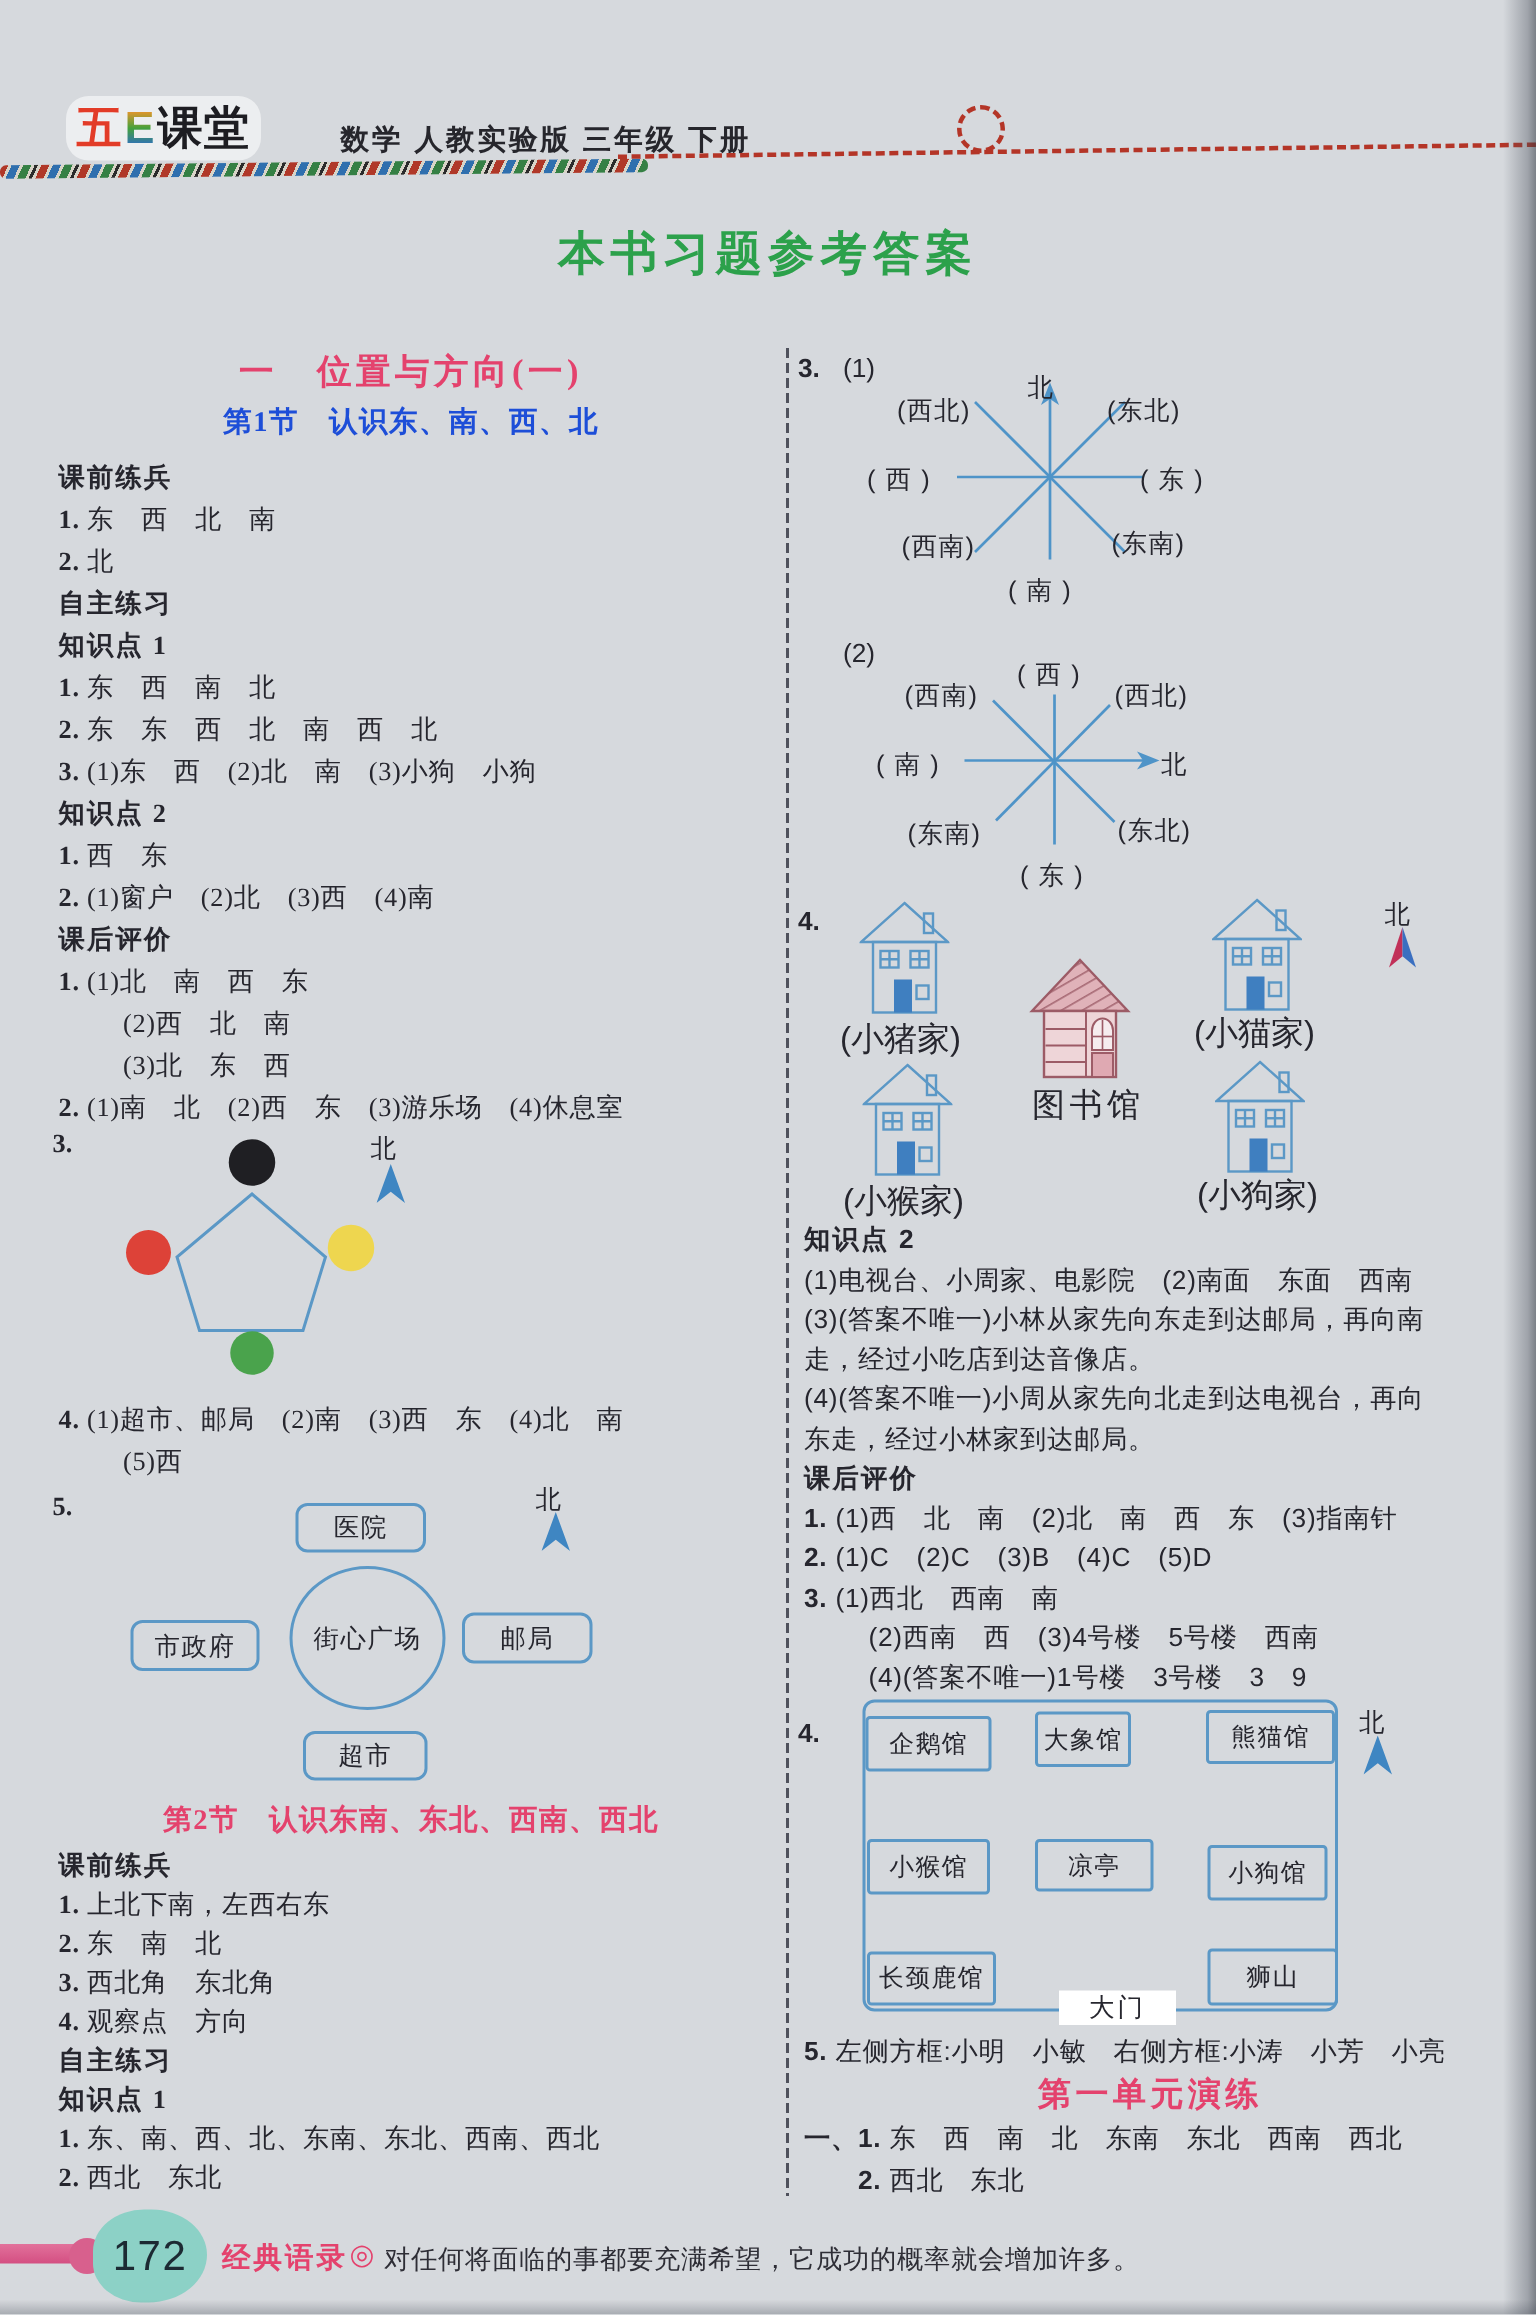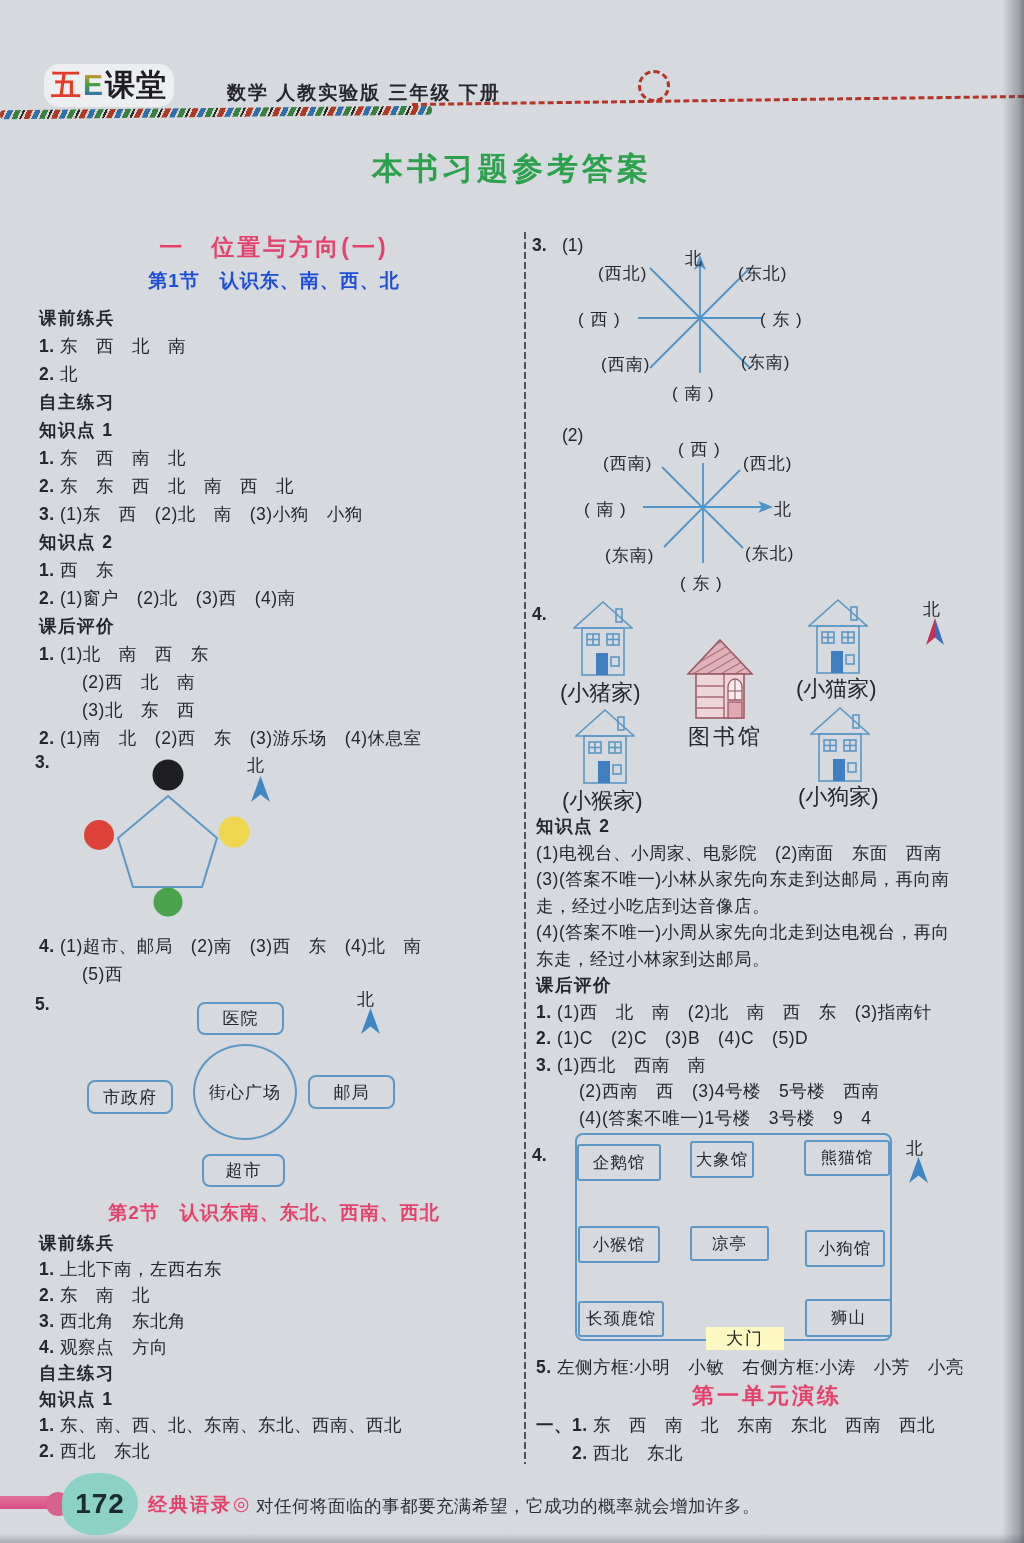--- a/index.html
+++ b/index.html
@@ -28,21 +28,21 @@
   .dashline{position:absolute;left:412px;top:103px;width:612px;height:0;
     border-top:3.5px dashed #b43527;transform:rotate(-.75deg);transform-origin:left center;}
   .dashloop{position:absolute;left:638px;top:70px;width:26px;height:26px;border-radius:50%;
     border:3.5px dashed #b43527;}
   .main-title{position:absolute;left:0;top:148px;width:1024px;text-align:center;
     font-size:31px;font-weight:900;color:#2ca14b;letter-spacing:4px;}
   
   .divider{position:absolute;left:524px;top:232px;width:2px;height:1232px;
     background:repeating-linear-gradient(180deg,#4f515c 0 7px,transparent 7px 10px);}
   .col{position:absolute;top:232px;}
-  .col-left{left:35px;width:478px;}
+  .col-left{left:35px;width:478px;font-family:Liberation Serif, serif;}
   .col-right{left:532px;top:233px;width:470px;}
   .unit-title{height:32px;text-align:center;font-size:23px;font-weight:800;color:#e4426d;letter-spacing:3px;}
   .sec-title{height:40px;text-align:center;font-size:19px;font-weight:800;color:#1d4ed8;letter-spacing:1px;padding-top:4px;box-sizing:border-box;}
   .sec-title2{height:30px;text-align:center;font-size:19px;font-weight:800;color:#e4426d;letter-spacing:1px;}
   .ut-title{height:30px;text-align:center;font-size:22px;font-weight:800;color:#e4426d;letter-spacing:3px;}
   .lines1{line-height:28px;} .lines2{line-height:28px;} .lines3{line-height:26px;}
   .rlines1{line-height:26.5px;} .rlines2{line-height:28px;} .rlines3{line-height:28px;}
   .ans-line{font-size:17.5px;letter-spacing:.5px;padding-left:4px;white-space:nowrap;}
   .ans-line b{font-weight:800;}
   .st-bold{font-weight:800;letter-spacing:1.5px;}
@@ -52,29 +52,29 @@
   .blk{position:relative;}
   .dlabel{position:absolute;font-size:17.5px;font-weight:800;}
   .dsub{position:absolute;font-size:17.5px;}
   .north{position:absolute;font-size:17px;color:#26262e;}
   .cmp-label{position:absolute;font-size:17px;white-space:nowrap;letter-spacing:1px;}
   .box{position:absolute;border:2px solid #5b98c6;border-radius:8px;
     display:flex;align-items:center;justify-content:center;font-size:17px;letter-spacing:1px;box-sizing:border-box;}
   .zoo-outer{position:absolute;border:2px solid #5b98c6;border-radius:8px;box-sizing:border-box;}
   .zoo-box{position:absolute;border:2px solid #5b98c6;border-radius:3px;
     display:flex;align-items:center;justify-content:center;font-size:16.5px;letter-spacing:1px;box-sizing:border-box;}
-  .gate{position:absolute;background:#fef9c3;font-size:17px;letter-spacing:2px;text-align:center;z-index:3;padding:0 4px;}
+  .gate{position:absolute;background:#ffffff;font-size:17px;letter-spacing:2px;text-align:center;z-index:3;padding:0 4px;}
   .house-label{position:absolute;font-size:22px;letter-spacing:0;white-space:nowrap;}
   
   .ribbon{position:absolute;left:0;top:1496px;width:62px;height:13px;
     background:linear-gradient(180deg,#e2719b,#d44f82);}
   .ribbon-knot{position:absolute;left:46px;top:1492px;width:24px;height:24px;border-radius:50%;background:#d8608d;}
   .blob{position:absolute;left:62px;top:1473px;width:76px;height:62px;background:#8cd1c6;
     border-radius:48% 52% 55% 45%;display:flex;align-items:center;justify-content:center;}
-  .blob-num{font-size:28px;font-weight:700;color:#1c2a33;letter-spacing:1px;text-align:right;}
+  .blob-num{font-size:28px;font-weight:400;color:#1c2a33;letter-spacing:1px;text-align:right;}
   .quote-label{position:absolute;left:148px;top:1492px;font-size:19px;font-weight:800;color:#e4426d;letter-spacing:2px;}
   .quote-mark{position:absolute;left:233px;top:1492px;font-size:19px;color:#e4426d;font-weight:700;}
   .quote-text{position:absolute;left:256px;top:1494px;font-size:17.5px;color:#2e2e36;letter-spacing:.5px;white-space:nowrap;}
 </style>
 </head>
 <body>
 
 <div class="page">
 
   <div class="logo">
@@ -307,21 +307,21 @@
         <div class="ans-line">(1)电视台、小周家、电影院　(2)南面　东面　西南</div>
         <div class="ans-line">(3)(答案不唯一)小林从家先向东走到达邮局，再向南</div>
         <div class="ans-line">走，经过小吃店到达音像店。</div>
         <div class="ans-line">(4)(答案不唯一)小周从家先向北走到达电视台，再向</div>
         <div class="ans-line">东走，经过小林家到达邮局。</div>
         <div class="ans-line st-bold">课后评价</div>
         <div class="ans-line"><b>1. </b>(1)西　北　南　(2)北　南　西　东　(3)指南针</div>
         <div class="ans-line"><b>2. </b>(1)C　(2)C　(3)B　(4)C　(5)D</div>
         <div class="ans-line"><b>3. </b>(1)西北　西南　南</div>
         <div class="ans-line st-indent">(2)西南　西　(3)4号楼　5号楼　西南</div>
-        <div class="ans-line st-indent">(4)(答案不唯一)1号楼　3号楼　9　4</div>
+        <div class="ans-line st-indent">(4)(答案不唯一)1号楼　3号楼　3　9</div>
       </div>
 
     <div class="blk" style="height:222px;">
       <div class="dlabel" style="left:0;top:14px;">4.</div>
       <div class="zoo-outer" style="left:43px;top:2px;width:317px;height:208px;"></div>
       <div class="zoo-box" style="left:45px;top:13px;width:84px;height:37px;">企鹅馆</div>
       <div class="zoo-box" style="left:158px;top:10px;width:64px;height:37px;">大象馆</div>
       <div class="zoo-box" style="left:272px;top:9px;width:86px;height:36px;">熊猫馆</div>
       <div class="zoo-box" style="left:46px;top:95px;width:82px;height:37px;">小猴馆</div>
       <div class="zoo-box" style="left:158px;top:95px;width:79px;height:35px;">凉亭</div>

